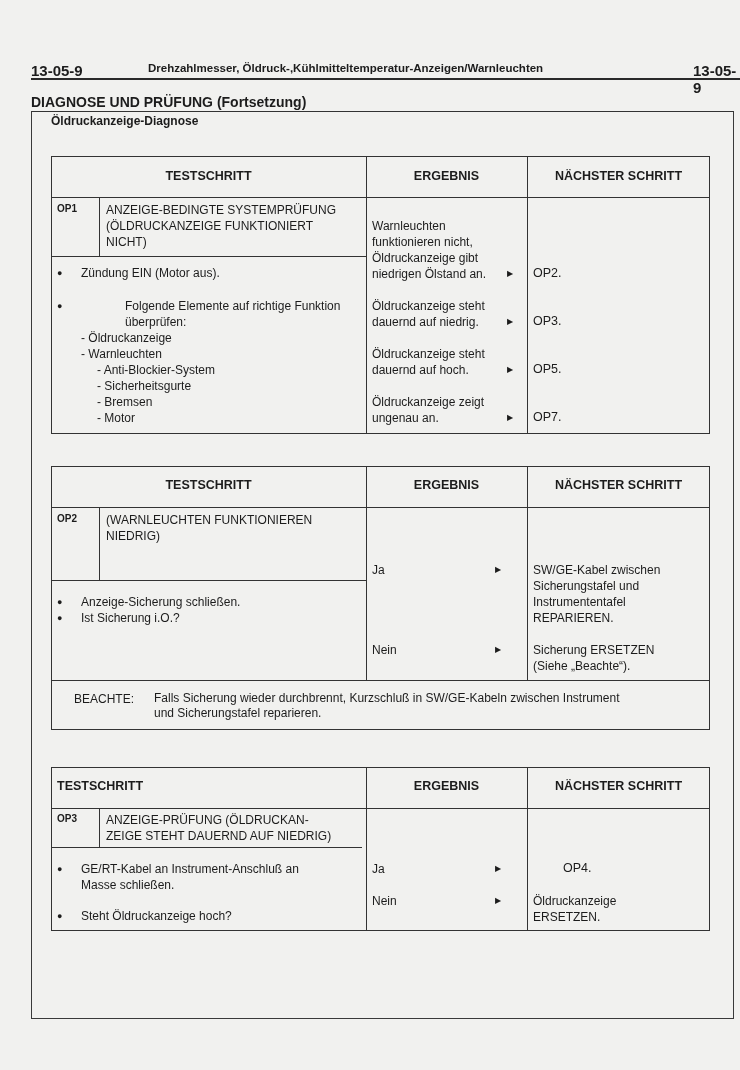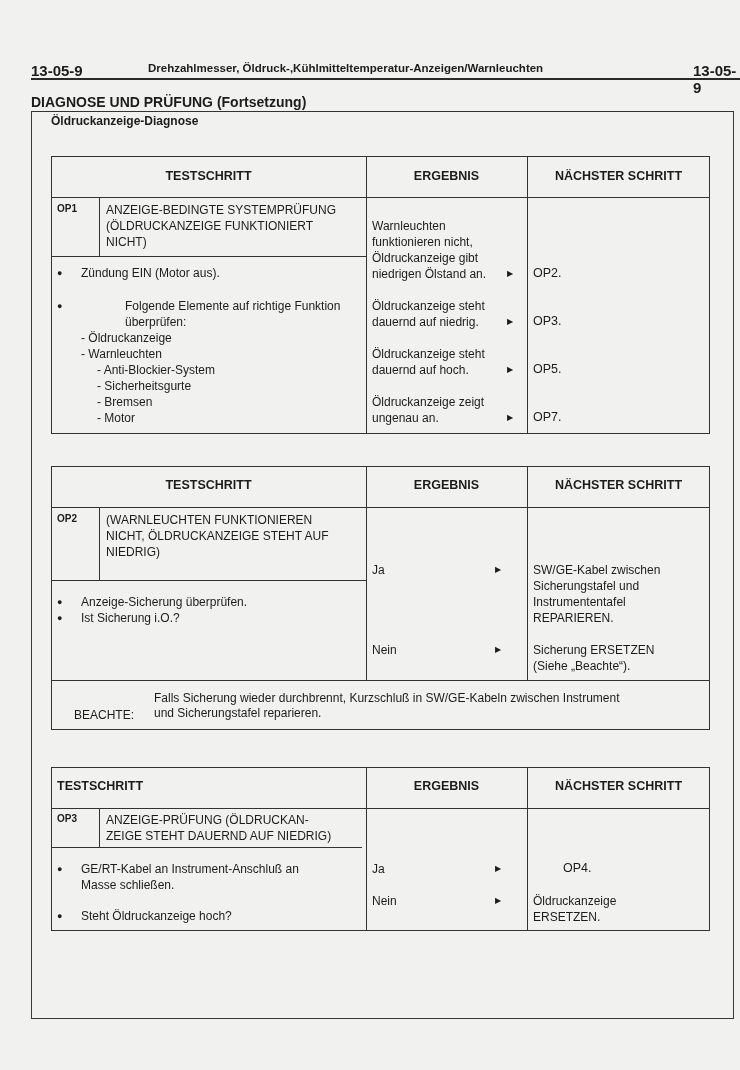--- a/index.html
+++ b/index.html
@@ -119,46 +119,45 @@
   <div class="abs line-h" style="left:51px; top:580px; width:315px;"></div>
   <div class="abs line-h" style="left:51px; top:680px; width:659px;"></div>
 
   <div class="abs th" style="left:51px; top:478px; width:315px;">TESTSCHRITT</div>
   <div class="abs th" style="left:366px; top:478px; width:161px;">ERGEBNIS</div>
   <div class="abs th" style="left:527px; top:478px; width:183px;">NÄCHSTER SCHRITT</div>
 
   <div class="abs op" style="left:57px; top:513px;">OP2</div>
   <div class="abs txt" style="left:106px; top:512px;">
     <div>(WARNLEUCHTEN FUNKTIONIEREN</div>
-    <div>NICHT, ÖLDRUCKANZEIGE STEHT AUF</div>
     <div>NIEDRIG)</div>
   </div>
 
   <div class="abs bullet" style="left:57px; top:597px;">●</div>
-  <div class="abs txt" style="left:81px; top:594px;">Anzeige-Sicherung überprüfen.</div>
+  <div class="abs txt" style="left:81px; top:594px;">Anzeige-Sicherung schließen.</div>
   <div class="abs bullet" style="left:57px; top:613px;">●</div>
   <div class="abs txt" style="left:81px; top:610px;">Ist Sicherung i.O.?</div>
 
   <div class="abs txt" style="left:372px; top:562px;">Ja</div>
   <div class="abs arrow" style="left:495px; top:562px;">▶</div>
   <div class="abs txt" style="left:533px; top:562px;">
     <div>SW/GE-Kabel zwischen</div>
     <div>Sicherungstafel und</div>
     <div>Instrumententafel</div>
     <div>REPARIEREN.</div>
   </div>
 
   <div class="abs txt" style="left:372px; top:642px;">Nein</div>
   <div class="abs arrow" style="left:495px; top:642px;">▶</div>
   <div class="abs txt" style="left:533px; top:642px;">
     <div>Sicherung ERSETZEN</div>
     <div>(Siehe „Beachte“).</div>
   </div>
 
-  <div class="abs txt" style="left:74px; top:707px;">BEACHTE:</div>
+  <div class="abs txt" style="left:74px; top:691px;">BEACHTE:</div>
   <div class="abs txt" style="left:154px; top:691px; line-height:15px;">
     <div>Falls Sicherung wieder durchbrennt, Kurzschluß in SW/GE-Kabeln zwischen Instrument</div>
     <div>und Sicherungstafel reparieren.</div>
   </div>
 </div>
 
 <div>
   <div class="abs tbl" style="left:51px; top:767px; width:659px; height:164px;"></div>
   <div class="abs line-h" style="left:51px; top:808px; width:659px;"></div>
   <div class="abs line-v" style="left:366px; top:767px; height:164px;"></div>

